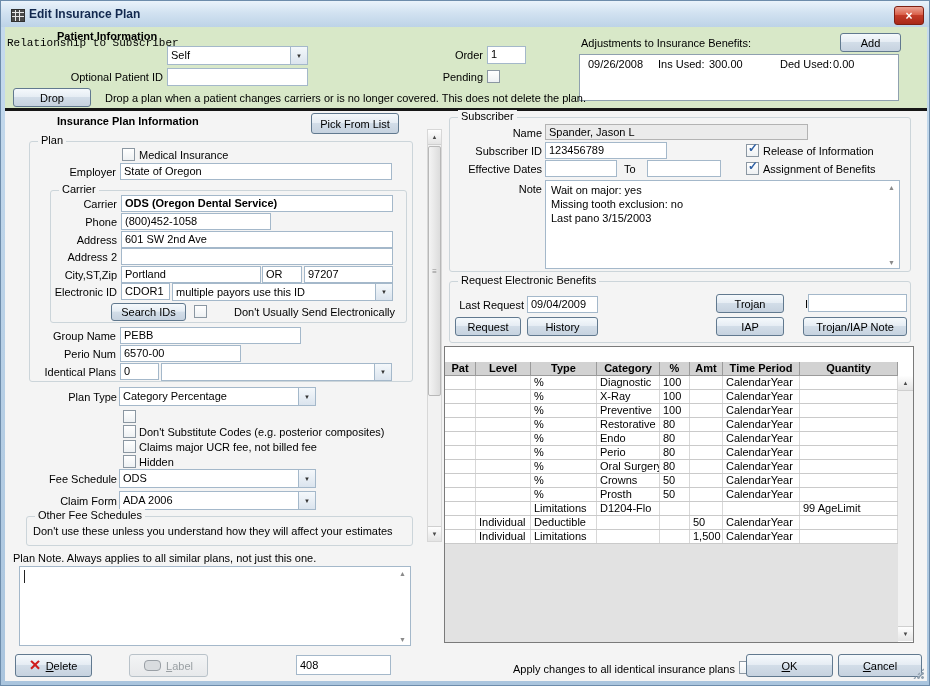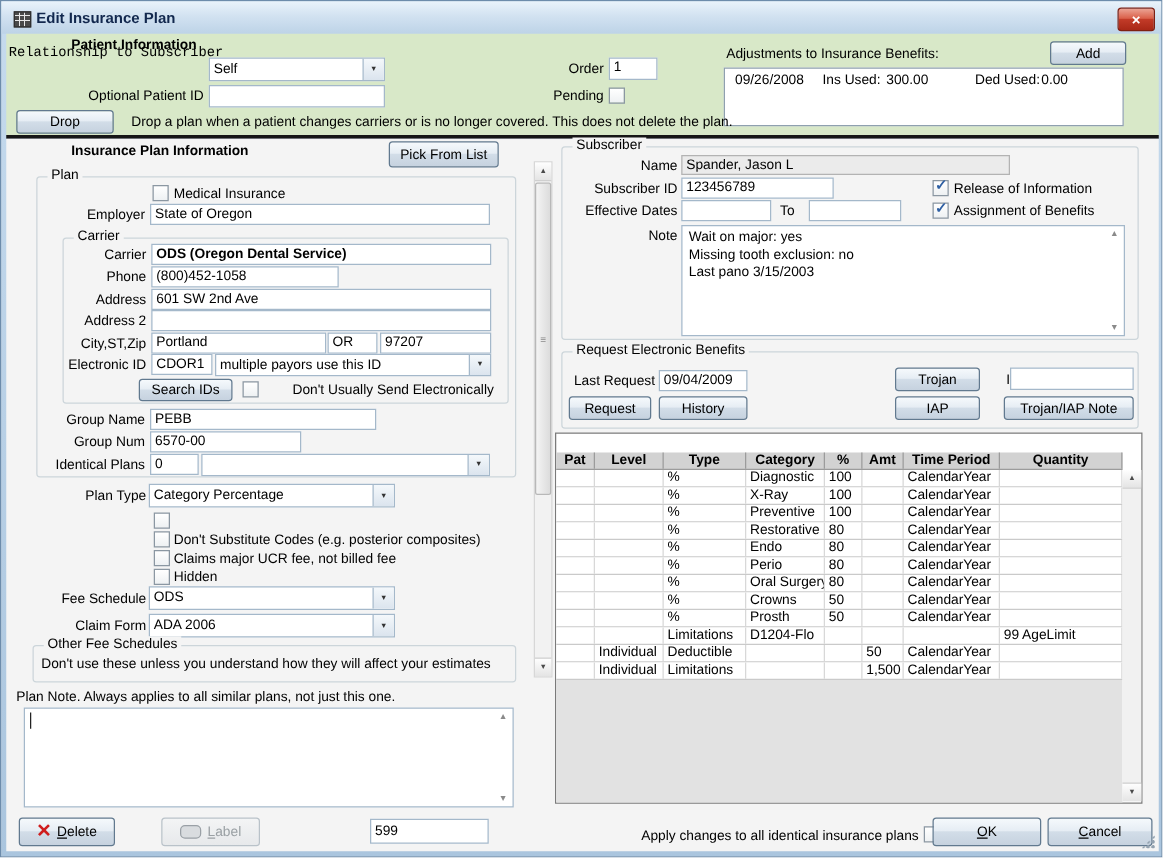--- a/index.html
+++ b/index.html
@@ -175,21 +175,21 @@
         <div class="btn" style="left:60px;top:112px;width:75px;height:18px;">
             <span>Search IDs</span>
           </div>
         <div class="cb" style="left:143px;top:114px;"></div>
         <div class="lab" style="left:159px;top:115px;padding-left:24px;">Don't Usually Send Electronically</div>
       </div>
 
       <div class="rlab" style="left:0px;top:188px;width:86px;">Group Name</div>
       <div class="fld" style="left:90px;top:185px;width:181px;height:17px;">PEBB</div>
 
-      <div class="rlab" style="left:0px;top:206px;width:86px;">Group Num</div>
+      <div class="rlab" style="left:0px;top:206px;width:86px;">Perio Num</div>
       <div class="fld" style="left:90px;top:203px;width:121px;height:17px;">6570-00</div>
 
       <div class="rlab" style="left:0px;top:224px;width:86px;">Identical Plans</div>
       <div class="fld" style="left:90px;top:221px;width:39px;height:17px;">0</div>
       <div class="combo" style="left:131px;top:221px;width:231px;height:18px;">
         <span></span>
         <span class="arr">
             <span>▼</span>
           </span>
       </div>
@@ -239,21 +239,21 @@
     <span class="sarr" style="left:394px;top:525px;">▼</span>
 
     <div class="btn" style="left:10px;top:543px;width:77px;height:23px;">
       <span class="delx">×</span>
       <span class="uf">Delete</span>
     </div>
     <div class="btn disabled" style="left:124px;top:543px;width:79px;height:23px;">
       <span class="tagicon"></span>
       <span class="uf">Label</span>
     </div>
-    <div class="fld" style="left:291px;top:544px;width:95px;height:20px;line-height:16px;">599</div>
+    <div class="fld" style="left:291px;top:544px;width:95px;height:20px;line-height:16px;">408</div>
 
     <div class="grp" style="left:444px;top:6px;width:462px;height:155px;">
       <span class="gl">Subscriber</span>
 
       <div class="rlab" style="left:20px;top:9px;width:72px;">Name</div>
       <div class="fld ro" style="left:95px;top:6px;width:263px;height:16px;">Spander, Jason L</div>
 
       <div class="rlab" style="left:8px;top:27px;width:84px;">Subscriber ID</div>
       <div class="fld" style="left:95px;top:24px;width:122px;height:17px;">123456789</div>
 

